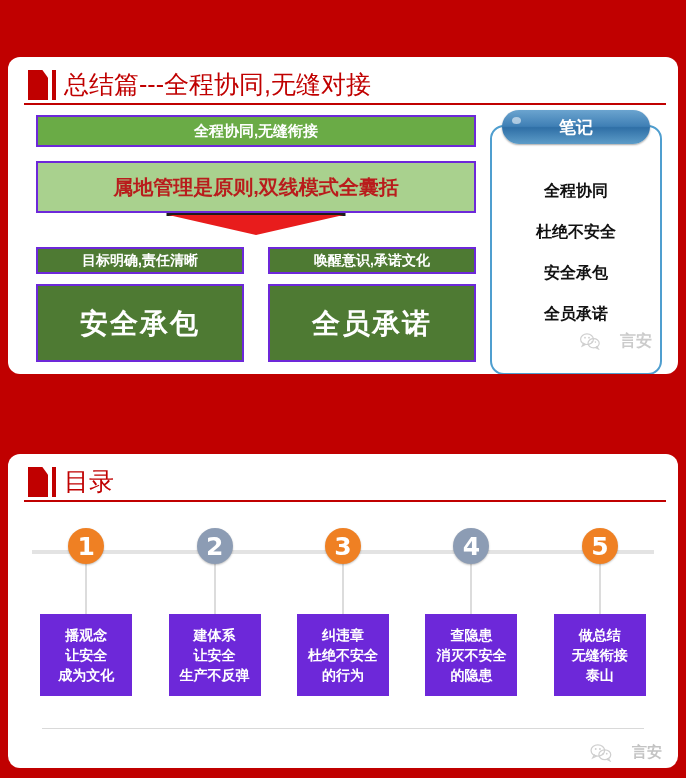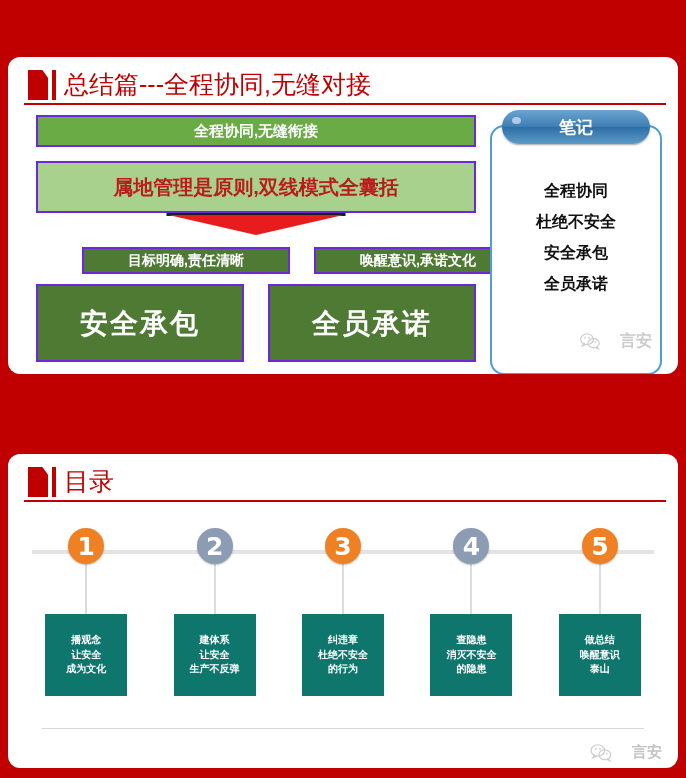--- a/index.html
+++ b/index.html
@@ -72,21 +72,21 @@
   }
   .gbox-wide{
     margin-top:14px;height:52px;background:#a9d18e;color:#b91c1c;font-size:20px;width:100%;
   }
   .arrowwrap{height:28px;position:relative;}
   .arrowline{position:absolute;left:50%;transform:translateX(-50%);top:0;width:179px;height:3px;background:#1c1c1c;}
   .arrowtri{position:absolute;left:50%;transform:translateX(-50%);top:2px;width:175px;height:20px;background:#e81c1c;clip-path:polygon(0 0,100% 0,50% 100%);}
 
   .pair{display:flex;gap:24px;margin-top:6px;}
   .pcol{flex:1;}
-  .gbox-sub{height:27px;background:#4e7a33;font-size:14px;width:100%;margin-left:46px;}
+  .gbox-sub{height:27px;background:#4e7a33;font-size:14px;width:100%;}
   .gbox-big{margin-top:10px;height:78px;background:#4e7a33;font-size:28px;width:100%;letter-spacing:2px;}
 
   
   .notes{
     position:absolute;right:16px;top:18px;
     width:172px;height:250px;
     border:2px solid #4f9ecf;
     border-radius:14px;
     background:#ffffff;
     box-sizing:border-box;
@@ -98,21 +98,21 @@
     color:#ffffff;font-size:17px;font-weight:bold;
     display:flex;align-items:center;justify-content:center;
     box-shadow:0 1px 2px rgba(0,0,0,.35);
   }
   .notes-badge::before{
     content:"";position:absolute;left:10px;top:7px;width:9px;height:7px;border-radius:50%;
     background:rgba(255,255,255,.55);
   }
   .notes-list{
     position:absolute;left:0;right:0;top:54px;
-    display:flex;flex-direction:column;align-items:center;gap:10px;
+    display:flex;flex-direction:column;align-items:center;gap:20px;
   }
   .notes-item{font-size:16px;font-weight:bold;color:#111111;}
 
   
   .wm{
     position:absolute;display:flex;align-items:center;gap:20px;
     color:#b9b9b9;font-size:15px;font-weight:bold;opacity:.85;
   }
   .wm1{right:16px;bottom:6px;}
   .wm2{right:26px;bottom:22px;color:#c2c2c2;font-size:16px;}
@@ -135,23 +135,23 @@
     box-shadow:0 1px 2px rgba(0,0,0,.25);
     z-index:2;
   }
   .c-orange{background:#ef8023;}
   .c-gray{background:#8c9cb4;}
   .stem{
     position:absolute;top:58px;width:2px;height:50px;background:#dcdcdc;z-index:1;
   }
   .tbox{
     position:absolute;top:108px;
-    width:82px;height:82px;
-    background:#0f766e;
-    color:#ffffff;font-weight:bold;font-size:10px;
+    width:92px;height:82px;
+    background:#6d28d9;
+    color:#ffffff;font-weight:bold;font-size:14px;
     display:flex;flex-direction:column;align-items:center;justify-content:center;
     line-height:1.45;text-align:center;
   }
   .footrule{
     position:absolute;left:20px;right:20px;top:222px;height:1px;background:#d9d9d9;
   }
 </style>
 </head>
 <body>
 
@@ -272,21 +272,21 @@
                 <span>消灭不安全</span>
                 <span>的隐患</span>
               </div>
             </div>
 
             <div class="node">
               <div class="circle c-orange">5</div>
               <div class="stem"></div>
               <div class="tbox">
                 <span>做总结</span>
-                <span>唤醒意识</span>
+                <span>无缝衔接</span>
                 <span>泰山</span>
               </div>
             </div>
 
           </div>
 
           <div class="footrule"></div>
         </div>
 
         <div class="wm wm1">

